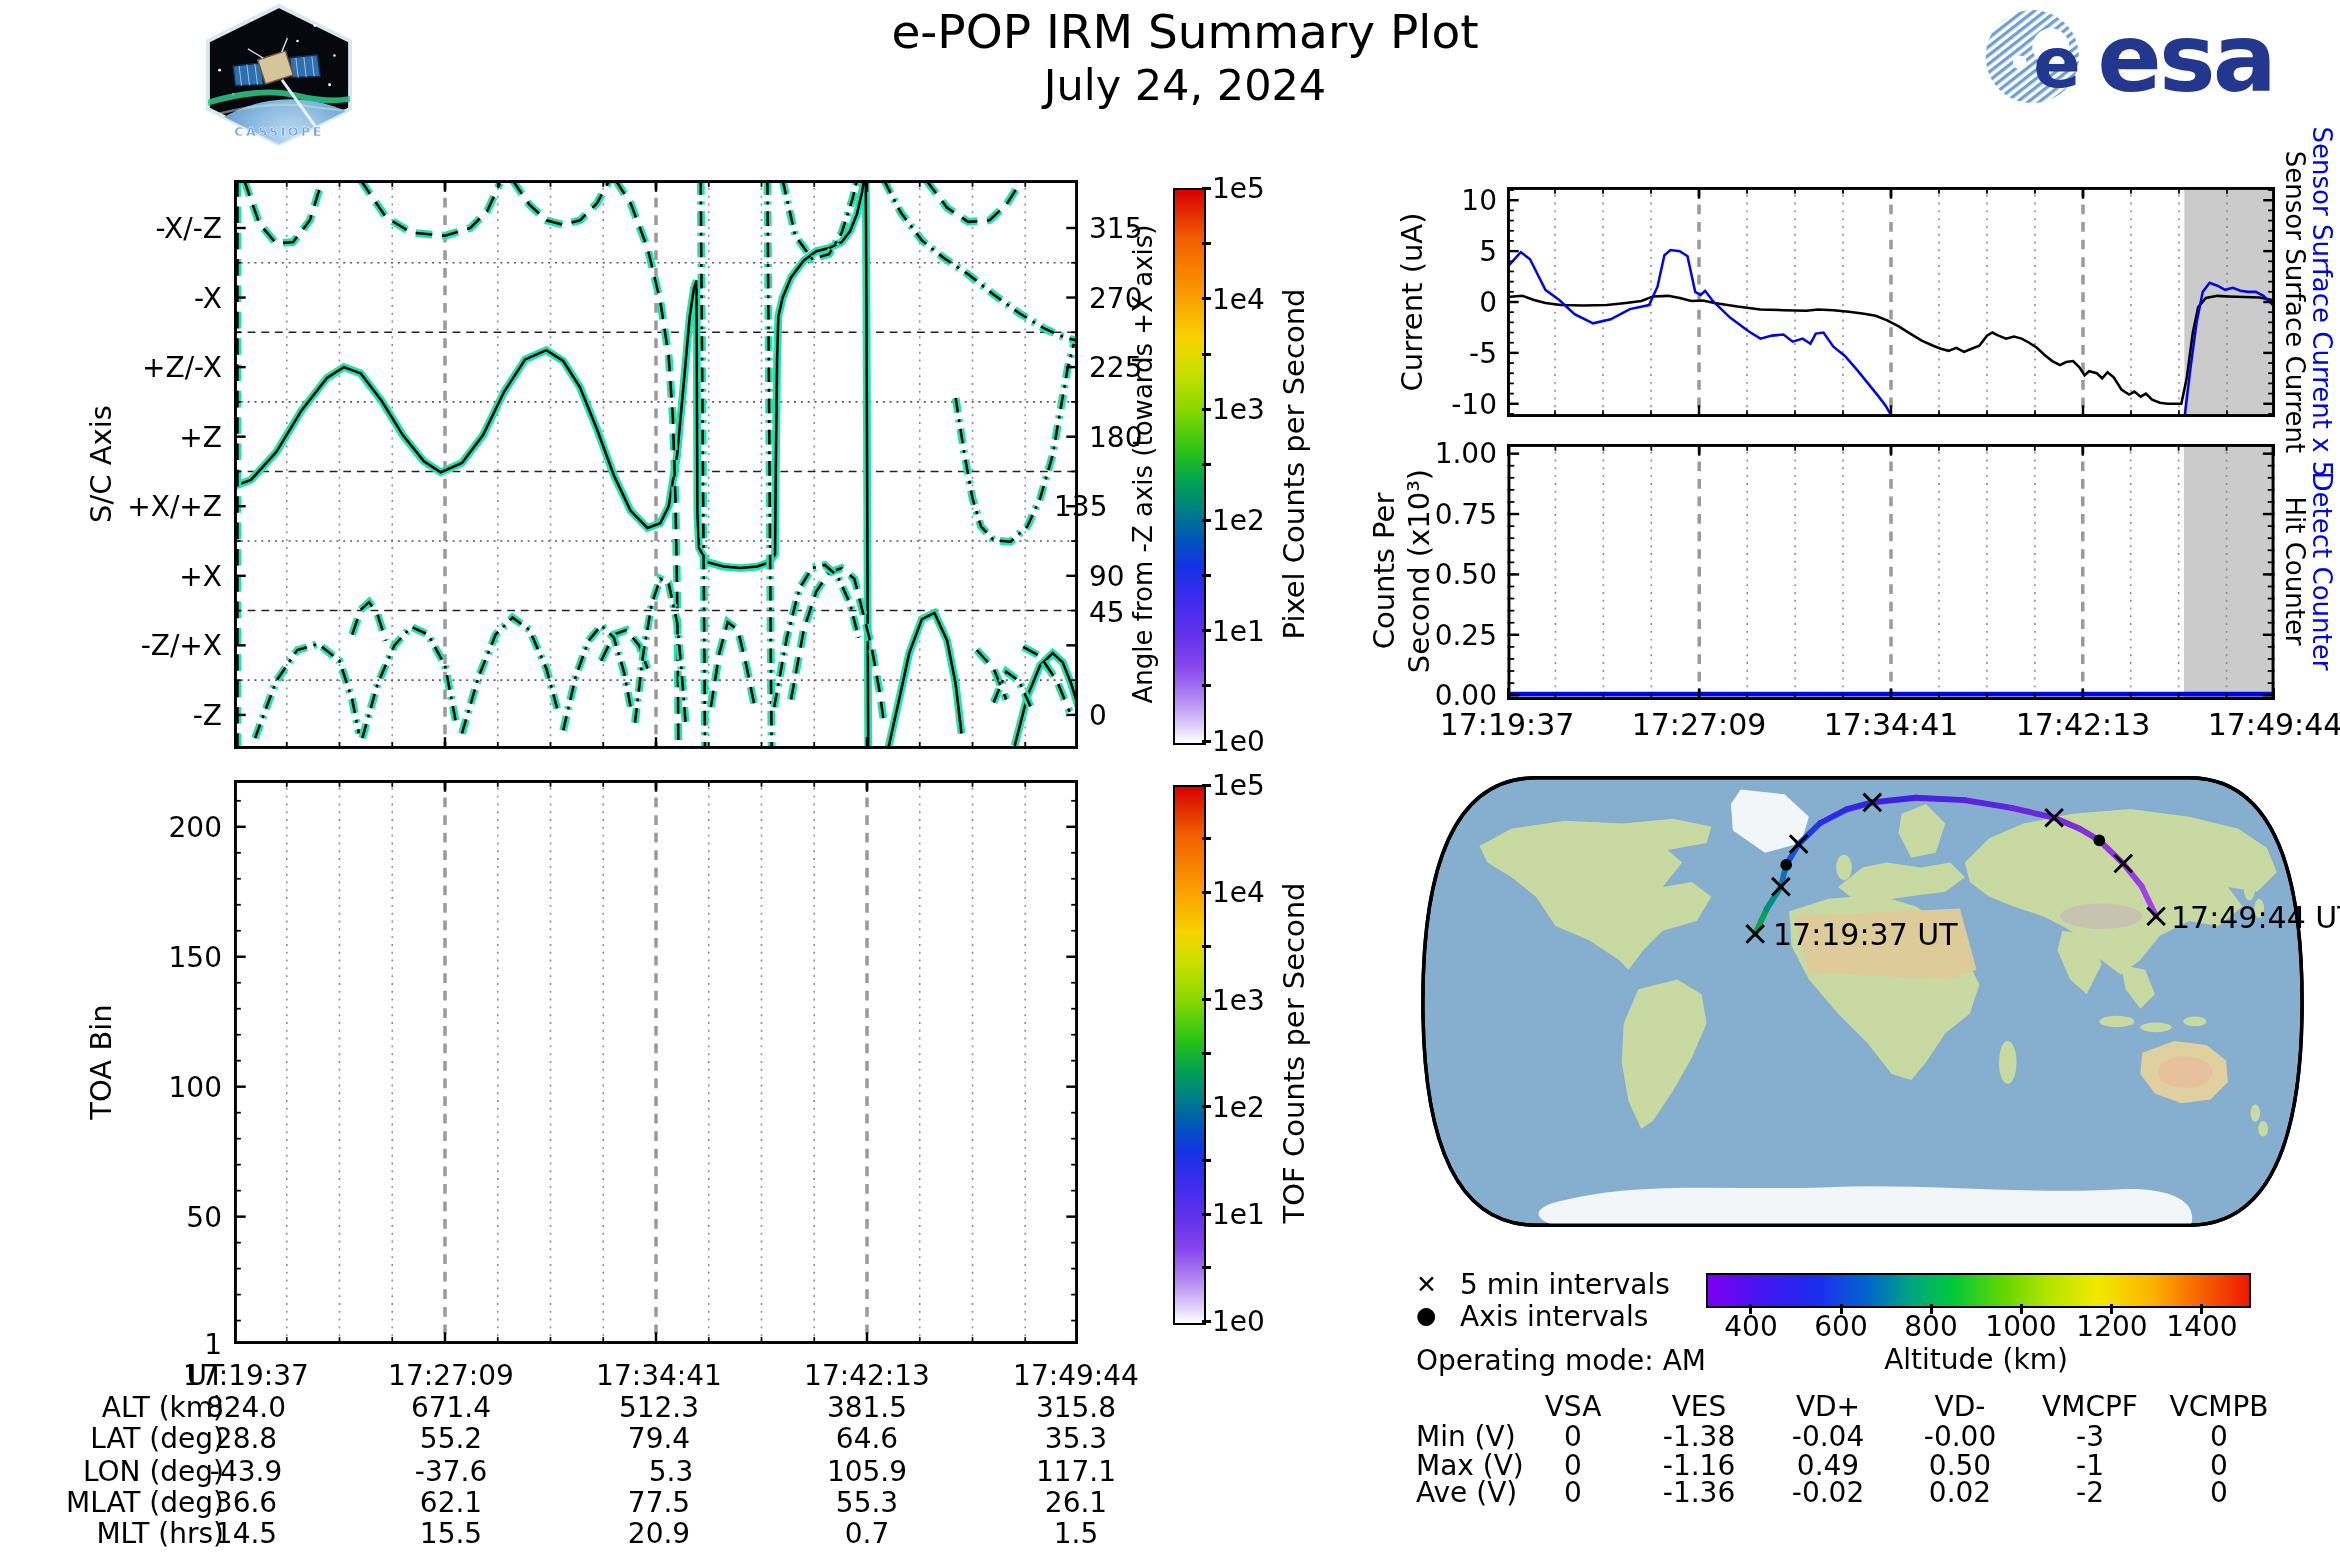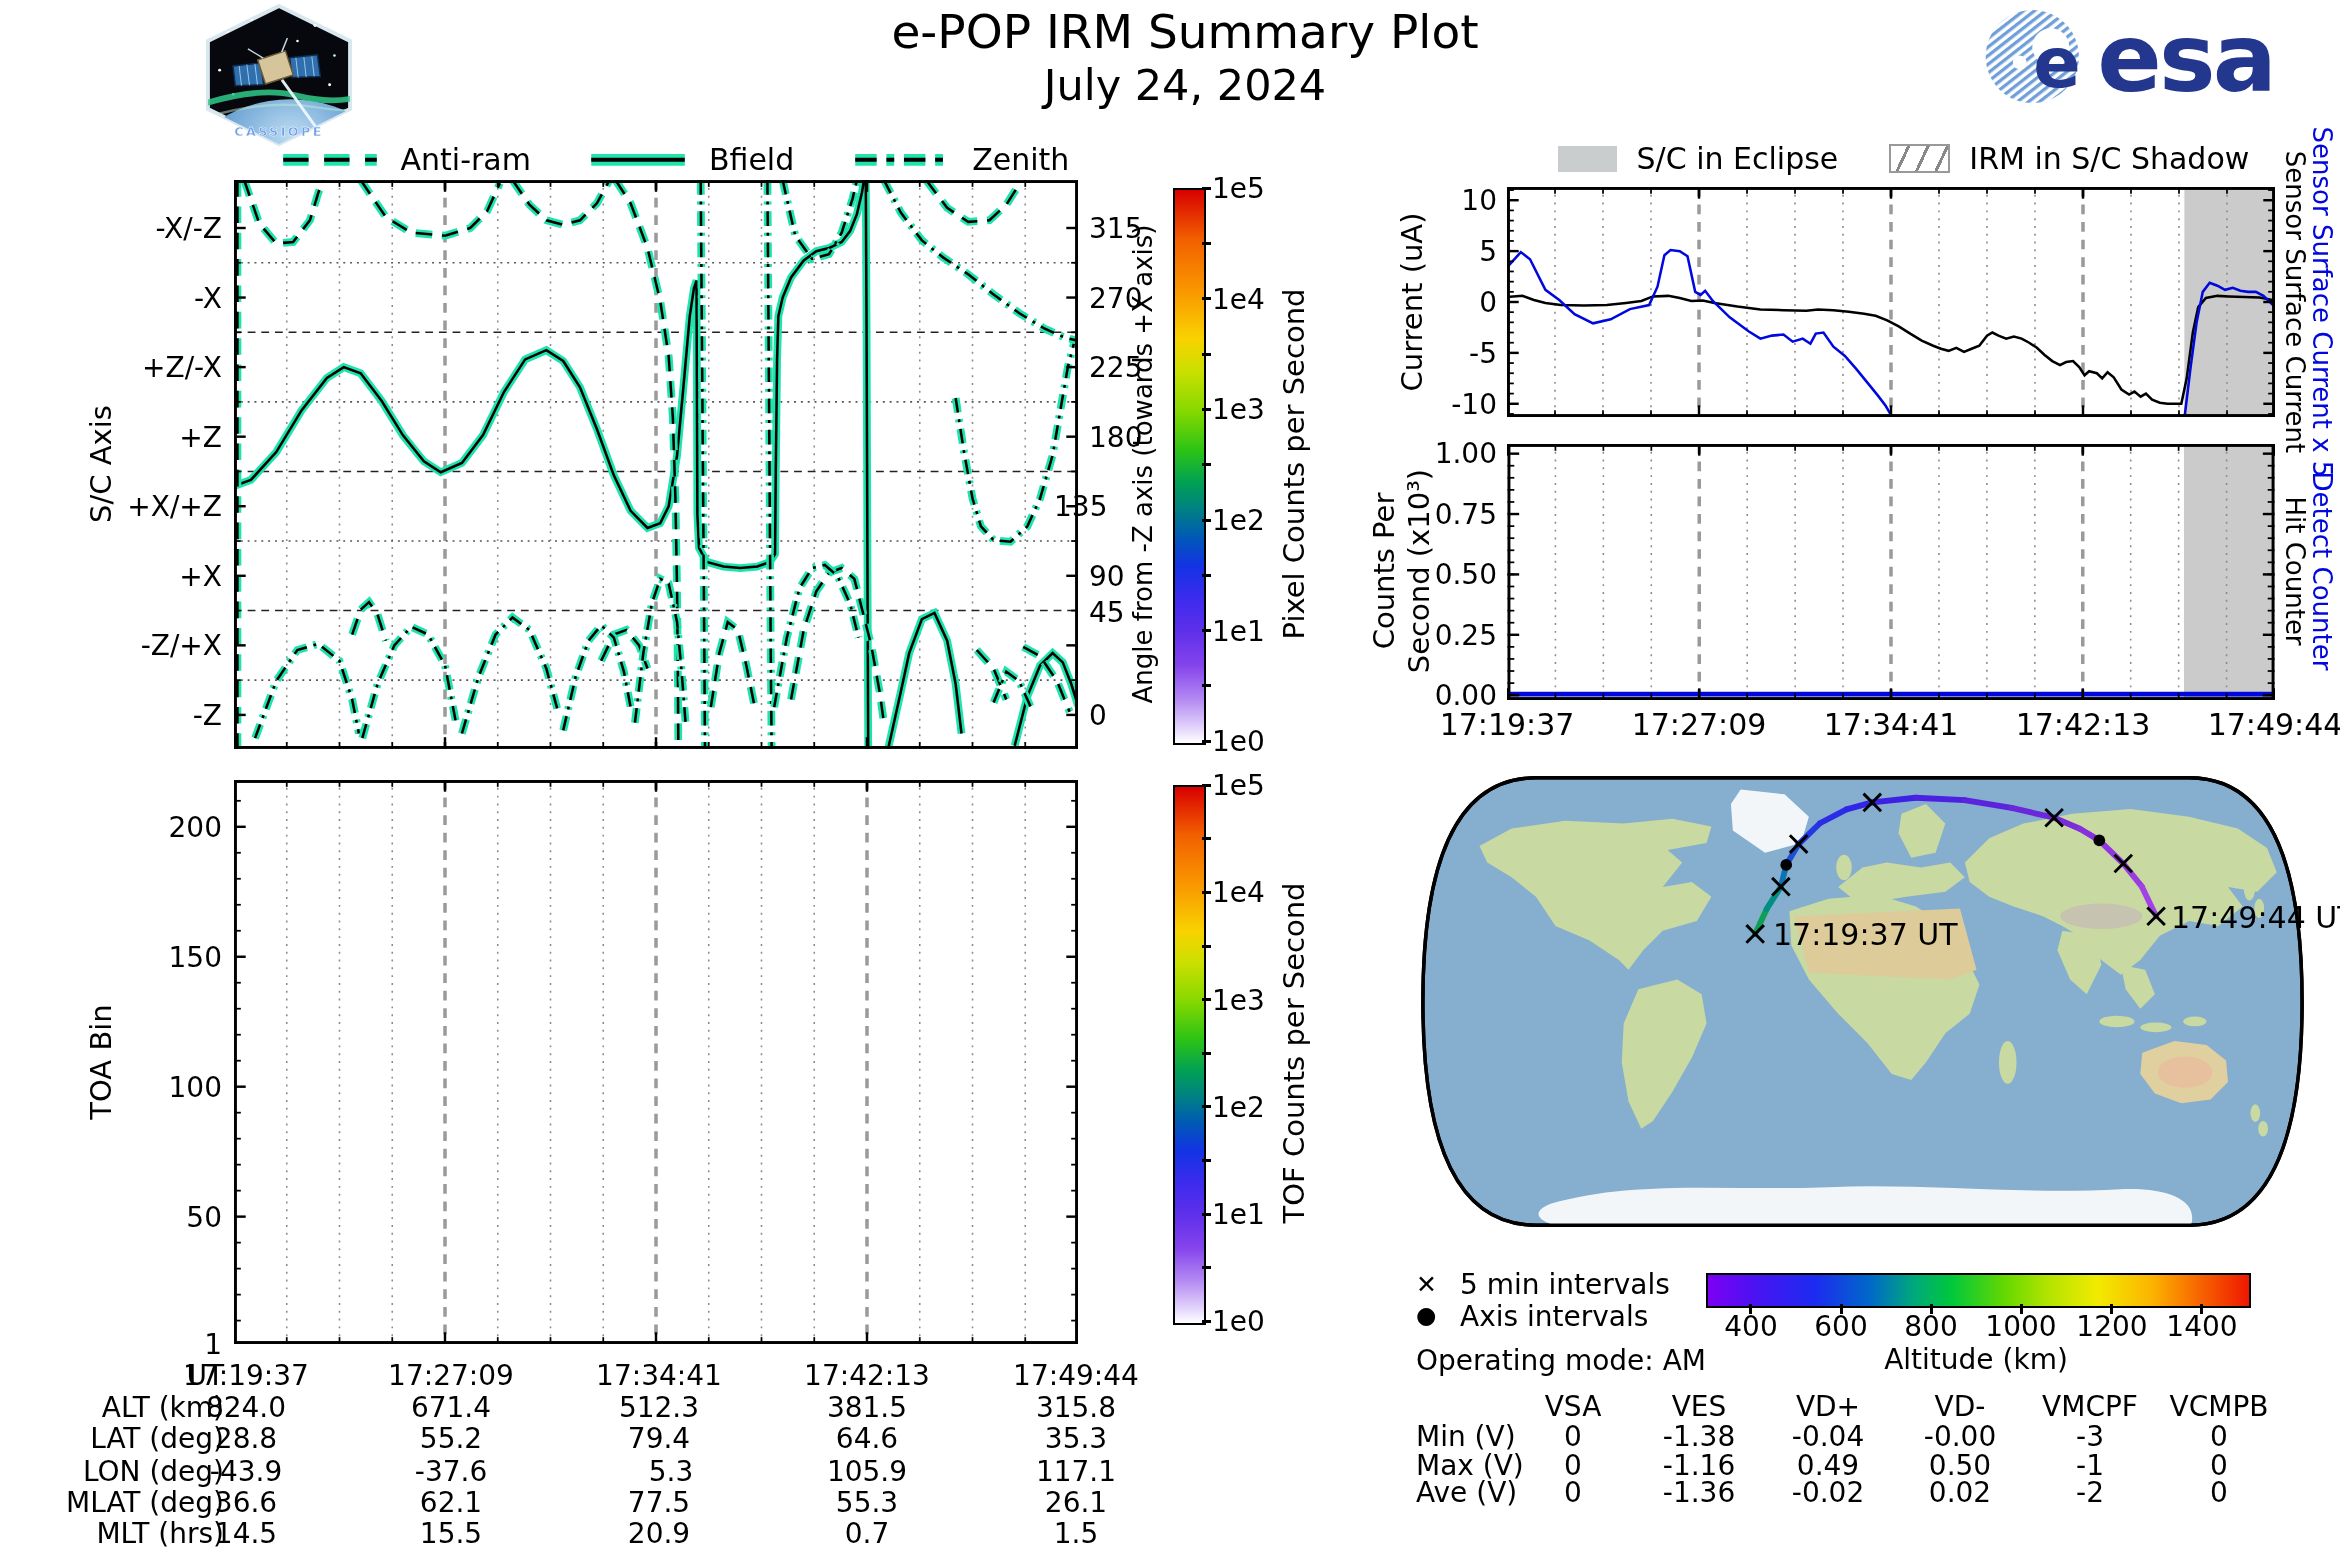--- a/index.html
+++ b/index.html
@@ -95,54 +95,21 @@
           <rect width="7" height="3.4" fill="#6f9fd8"></rect>
       </pattern>
     </defs>
     <circle cx="51" cy="52" r="48" fill="url(#esastr)"></circle>
     <circle cx="70" cy="42" r="19" fill="#ffffff"></circle>
     <circle cx="38" cy="58" r="7" fill="#ffffff"></circle>
     <text x="52" y="83" font-size="72" font-weight="bold" fill="#23378f">e</text>
     <text x="118" y="88" font-size="98" font-weight="bold" letter-spacing="-3" fill="#23378f">esa</text>
   </svg>
 
-  <div class="leg1">
-    <div class="item">
-      <svg width="98" height="15.6" style="position:static" viewBox="0 0 100 16">
-        <line x1="2" y1="8" x2="98" y2="8" stroke="#1ee3ac" stroke-width="12" stroke-dasharray="26 16"></line>
-        <line x1="2" y1="8" x2="98" y2="8" stroke="#000" stroke-width="4" stroke-dasharray="26 16"></line>
-      </svg>
-      <span>Anti-ram</span>
-    </div>
-    <div class="item">
-      <svg width="98" height="15.6" style="position:static" viewBox="0 0 100 16">
-        <line x1="2" y1="8" x2="98" y2="8" stroke="#1ee3ac" stroke-width="12"></line>
-        <line x1="2" y1="8" x2="98" y2="8" stroke="#000" stroke-width="4"></line>
-      </svg>
-      <span>Bfield</span>
-    </div>
-    <div class="item">
-      <svg width="98" height="15.6" style="position:static" viewBox="0 0 100 16">
-        <line x1="2" y1="8" x2="98" y2="8" stroke="#1ee3ac" stroke-width="12" stroke-dasharray="22 10 8 10"></line>
-        <line x1="2" y1="8" x2="98" y2="8" stroke="#000" stroke-width="4" stroke-dasharray="22 10 8 10"></line>
-      </svg>
-      <span>Zenith</span>
-    </div>
-  </div>
-
-  <div class="leg2">
-    <div class="item">
-      <span class="graybox"></span>
-      <span>S/C in Eclipse</span>
-    </div>
-    <div class="item">
-      <span class="hatchbox"></span>
-      <span>IRM in S/C Shadow</span>
-    </div>
-  </div>
+
 
   <svg id="sc" style="left:234px;top:180px" width="844" height="569" viewBox="0 0 865 583">
       <line x1="54.0625" y1="0" x2="54.0625" y2="583" stroke="#8a8a8a" stroke-width="1.6" stroke-dasharray="2 6"></line>
       <line x1="108.125" y1="0" x2="108.125" y2="583" stroke="#8a8a8a" stroke-width="1.6" stroke-dasharray="2 6"></line>
       <line x1="162.1875" y1="0" x2="162.1875" y2="583" stroke="#8a8a8a" stroke-width="1.6" stroke-dasharray="2 6"></line>
       <line x1="270.3125" y1="0" x2="270.3125" y2="583" stroke="#8a8a8a" stroke-width="1.6" stroke-dasharray="2 6"></line>
       <line x1="324.375" y1="0" x2="324.375" y2="583" stroke="#8a8a8a" stroke-width="1.6" stroke-dasharray="2 6"></line>
       <line x1="378.4375" y1="0" x2="378.4375" y2="583" stroke="#8a8a8a" stroke-width="1.6" stroke-dasharray="2 6"></line>
       <line x1="486.5625" y1="0" x2="486.5625" y2="583" stroke="#8a8a8a" stroke-width="1.6" stroke-dasharray="2 6"></line>
       <line x1="540.625" y1="0" x2="540.625" y2="583" stroke="#8a8a8a" stroke-width="1.6" stroke-dasharray="2 6"></line>

